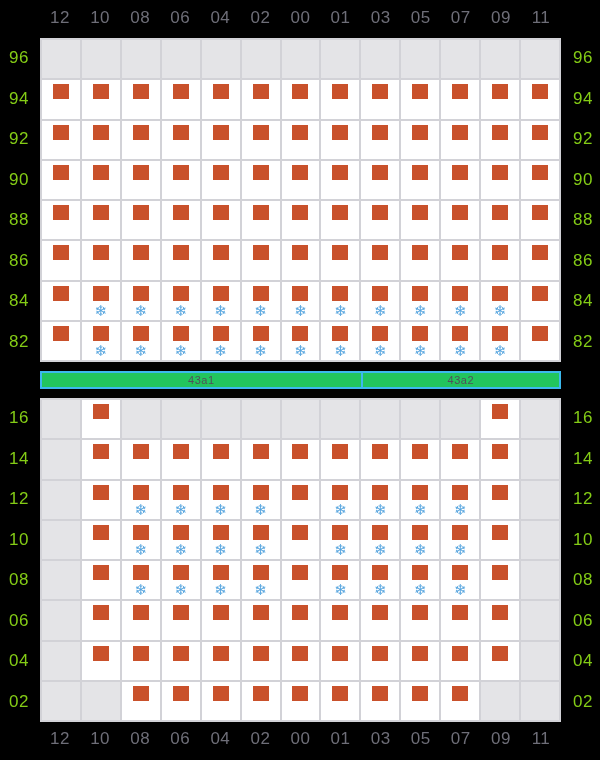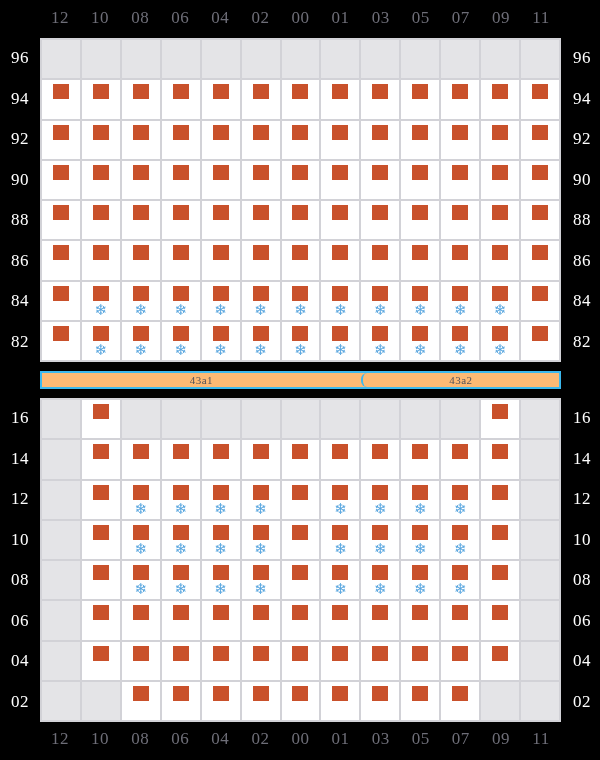--- a/index.html
+++ b/index.html
@@ -1,38 +1,38 @@
 <!DOCTYPE html>
 <html><head>
 <meta charset="utf-8">
 <style>
   * { margin:0; padding:0; box-sizing:border-box; }
   html,body { background:#000; }
   .screen {
     position:relative; width:600px; height:760px; background:#000000;
-    font-family:Liberation Serif, serif; overflow:hidden;
+    font-family:Liberation Sans, sans-serif; overflow:hidden;
   }
   .axis {
     position:absolute; left:40px; width:521px;
     display:grid; grid-template-columns:repeat(13,1fr);
   }
   .axis-top { top:2px; height:32px; }
   .axis-bottom { top:723px; height:32px; }
   .axis .axis-label {
     color:#6e6e78; font-size:17px; text-align:center; align-self:center;
     letter-spacing:0.5px;
   }
   .side-labels {
     position:absolute; width:38px; height:324px;
     display:grid; grid-template-rows:repeat(8,1fr);
   }
   .side-left { left:0; }
   .side-right { left:562px; }
   .side-labels .axis-label {
-    color:#ffffff; font-size:17px; align-self:center; letter-spacing:0.5px;
+    color:#84cc16; font-size:17px; align-self:center; letter-spacing:0.5px;
   }
   .side-left .axis-label { text-align:right; padding-right:9px; }
   .side-right .axis-label { text-align:left; padding-left:11px; }
   .grid {
     position:absolute; left:40px; width:521px; height:324px;
     display:grid; grid-template-columns:repeat(13,1fr); grid-template-rows:repeat(8,1fr);
     background:#ffffff; border:1px solid #d2d2d7;
   }
   .grid-upper { top:38px; }
   .grid-lower { top:398px; }
@@ -42,21 +42,21 @@
   }
   .cell.empty { background:#e4e4e7; }
   .cargo {
     width:16px; height:15px; background:#c9512b; margin-top:4px; flex:none;
   }
   .reefer {
     font-size:15px; line-height:17px; color:#58a6df; margin-top:1px; flex:none;
   }
   .section-bar {
     position:absolute; left:40px; top:371px; width:521px; height:18px;
-    display:flex; border:2px solid #3cb9ee; background:#fdba74;
+    display:flex; border:2px solid #3cb9ee; background:#22c55e;
   }
   .bar-seg {
     display:flex; align-items:center; justify-content:center;
     border-left:2px solid #3cb9ee;
     font-size:11px; color:#50505a; letter-spacing:0.5px;
   }
   .bar-seg:first-child { border-left:none; }
 </style>
 </head>
 <body>
@@ -404,21 +404,21 @@
         <div class="cargo"></div>
         <div class="reefer">❄</div>
       </div>
       <div class="cell">
         <div class="cargo"></div>
       </div>
     </div>
 
   <div class="section-bar" id="section-bar">
       <div class="bar-seg" style="flex-grow: 198; flex-basis: 0px;">43a1</div>
-      <div class="bar-seg" style="flex-grow: 122; flex-basis: 0px; border-radius: 6px;">43a2</div>
+      <div class="bar-seg" style="flex-grow: 122; flex-basis: 0px;">43a2</div>
     </div>
 
   <div class="side-labels side-left" id="lower-left-labels" style="top:398px">
       <div class="axis-label">16</div>
       <div class="axis-label">14</div>
       <div class="axis-label">12</div>
       <div class="axis-label">10</div>
       <div class="axis-label">08</div>
       <div class="axis-label">06</div>
       <div class="axis-label">04</div>

